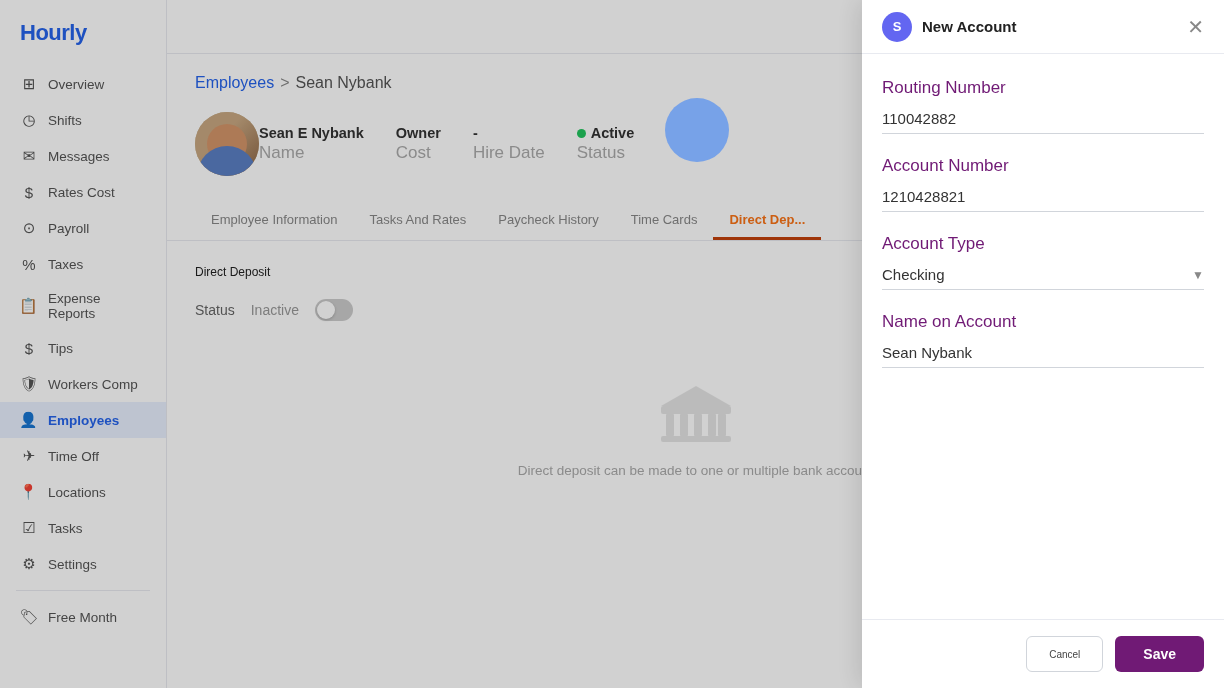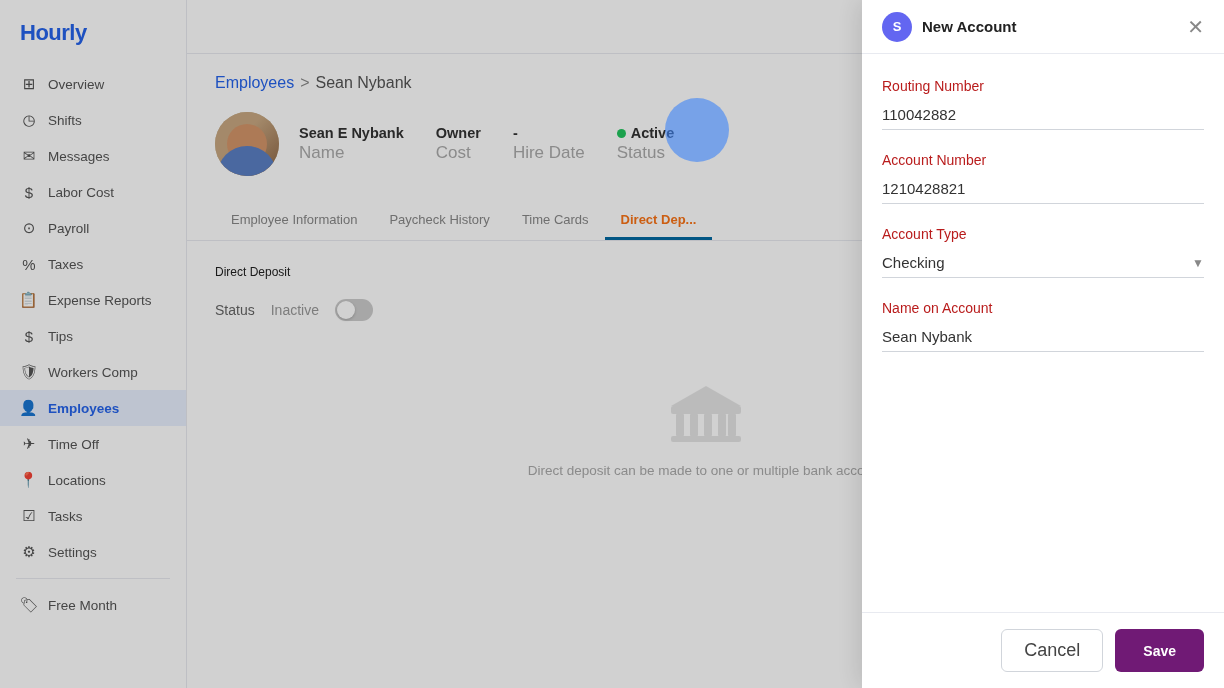--- a/index.html
+++ b/index.html
@@ -1,20 +1,20 @@
 <!DOCTYPE html>
 <html><head>
   <meta charset="utf-8">
   <style>
     * { box-sizing: border-box; margin: 0; padding: 0; }
     body { font-family: -apple-system, BlinkMacSystemFont, 'Segoe UI', sans-serif; background: #f5f6fa; display: flex; height: 688px; overflow: hidden; }
 
     
     .sidebar {
-      width: 187px;
+      width: 167px;
       background: #fff;
       border-right: 1px solid #e8eaf0;
       display: flex;
       flex-direction: column;
       padding: 16px 0;
       flex-shrink: 0;
       z-index: 1;
     }
     .sidebar-logo {
       padding: 4px 20px 20px;
@@ -102,21 +102,20 @@
       align-items: center;
       gap: 6px;
     }
     .breadcrumb .current { color: #555; font-weight: 500; }
 
     
     .employee-header {
       padding: 10px 28px 0;
       display: flex;
       align-items: center;
-      gap: 20px;
       flex-wrap: wrap;
     }
     .avatar {
       width: 64px; height: 64px;
       border-radius: 50%;
       background: #c8b89a;
       overflow: hidden;
       flex-shrink: 0;
     }
     .avatar-img {
@@ -157,21 +156,21 @@
     .tab {
       padding: 10px 16px;
       font-size: 13px;
       color: #888;
       cursor: pointer;
       border-bottom: 3px solid transparent;
       white-space: nowrap;
     }
     .tab.active {
       color: #f97316;
-      border-bottom: 3px solid #0369a1;
+      border-bottom: 3px solid #c2410c;
       font-weight: 600;
     }
 
     
     .section {
       padding: 24px 28px;
     }
     .section-title {
       font-size: 12px;
       font-weight: 400;
@@ -290,22 +289,22 @@
       display: flex;
       flex-direction: column;
       gap: 22px;
     }
     .field-group {
       display: flex;
       flex-direction: column;
       gap: 4px;
     }
     .field-label {
-      font-size: 14px;
-      color: #b91c1c;
+      font-size: 17px;
+      color: #701a75;
       margin-bottom: 2px;
     }
     .field-input {
       border: none;
       border-bottom: 1.5px solid #d1d5db;
       padding: 6px 0;
       font-size: 15px;
       color: #333;
       outline: none;
       width: 100%;
@@ -341,21 +340,21 @@
       border-top: 1px solid #e8eaf0;
       display: flex;
       justify-content: flex-end;
       gap: 12px;
     }
     .btn-cancel {
       padding: 10px 22px;
       border: 1px solid #d1d5db;
       border-radius: 6px;
       background: #fff;
-      font-size: 18px;
+      font-size: 10px;
       color: #444;
       cursor: pointer;
     }
     .btn-save {
       padding: 10px 28px;
       border: none;
       border-radius: 6px;
       background: #701a75;
       font-size: 14px;
       color: #fff;
@@ -376,21 +375,21 @@
   <div class="sidebar-item">
     <span class="icon">◷</span>
     <span>Shifts</span>
   </div>
   <div class="sidebar-item">
     <span class="icon">✉</span>
     <span>Messages</span>
   </div>
   <div class="sidebar-item">
     <span class="icon">$</span>
-    <span>Labor Cost</span>
+    <span>Rates Cost</span>
   </div>
   <div class="sidebar-item">
     <span class="icon">⊙</span>
     <span>Payroll</span>
   </div>
   <div class="sidebar-item">
     <span class="icon">%</span>
     <span>Taxes</span>
   </div>
   <div class="sidebar-item">
@@ -474,20 +473,23 @@
               <span class="value">Active</span>
             </div>
             <span class="label">Status</span>
           </div>
         </div>
       </div>
 
       <div class="tab-bar">
         <div class="tab">
           <span>Employee Information</span>
+        </div>
+        <div class="tab">
+          <span>Tasks And Rates</span>
         </div>
         <div class="tab">
           <span>Paycheck History</span>
         </div>
         <div class="tab">
           <span>Time Cards</span>
         </div>
         <div class="tab active">
           <span>Direct Dep...</span>
         </div>

